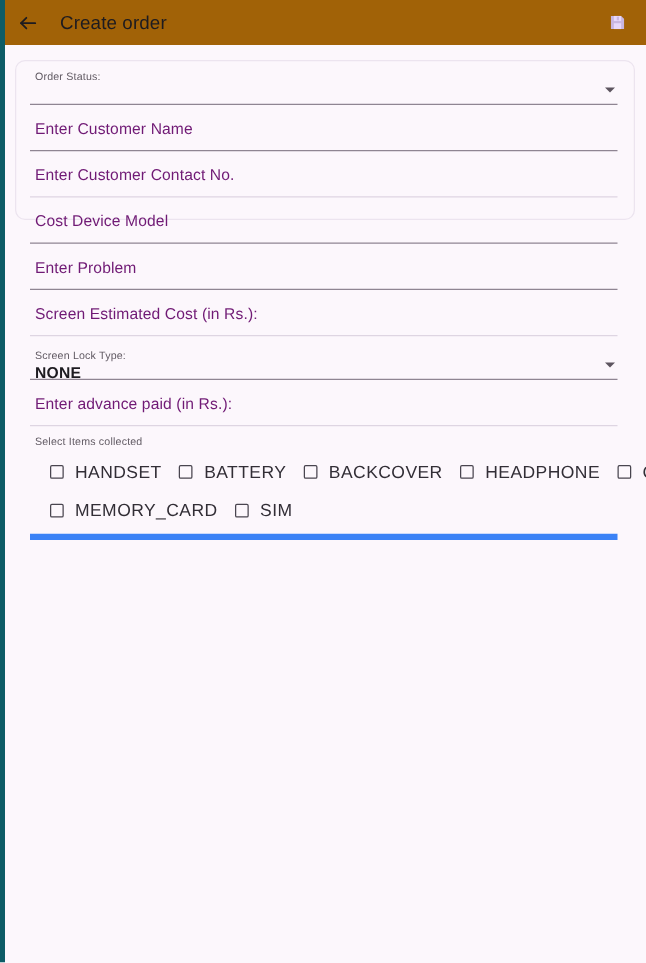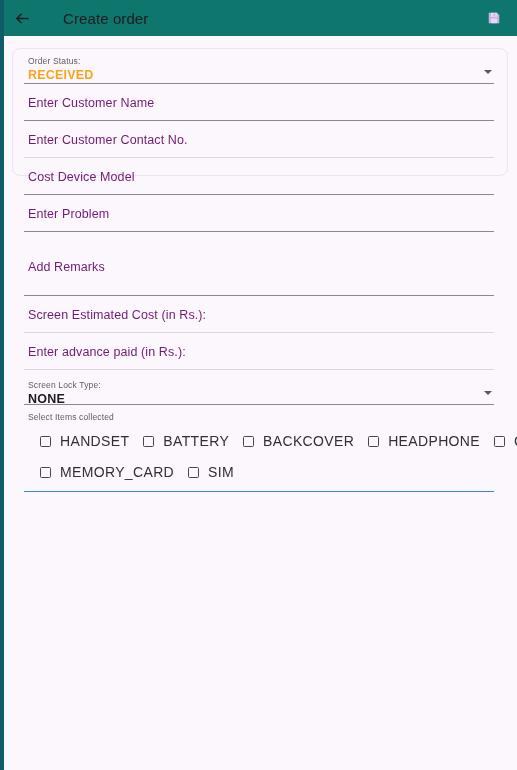--- a/index.html
+++ b/index.html
@@ -27,27 +27,26 @@
     z-index: 40;
   }
 
   
   .app-bar {
     position: absolute;
     left: 0;
     top: 0;
     width: 517px;
     height: 36px;
-    background: #0f766e;
+    background: #a16207;
     display: flex;
     align-items: center;
     box-sizing: border-box;
     padding: 0 10px 0 8px;
     z-index: 30;
-    gap: 15px;
   }
   .back-btn {
     width: 28px;
     height: 28px;
     display: flex;
     align-items: center;
     justify-content: center;
     flex: 0 0 auto;
     cursor: pointer;
   }
@@ -160,21 +159,21 @@
     height: 0;
     border-left: 4px solid transparent;
     border-right: 4px solid transparent;
     border-top: 4px solid #5d555f;
   }
 
   
   .items-block {
     position: relative;
     padding: 7px 0 0 4px;
-    border-bottom: 1px solid #3b82f6;
+    border-bottom: 5px solid #3b82f6;
     padding-bottom: 11px;
   }
   .items-caption {
     font-size: 8.5px;
     color: #615a63;
     letter-spacing: 0.15px;
     line-height: 11px;
   }
   .cb-row {
     display: flex;
@@ -232,58 +231,54 @@
   </div>
 </div>
 
 <div class="content">
   <div class="ghost-card"></div>
 
   <div class="form">
 
     <div class="field row-status">
       <div class="field-caption">Order Status:</div>
-      <div class="field-value-strong orange">RECEIVED</div>
       <span class="caret"></span>
     </div>
 
     <div class="field row-input">
       <div class="placeholder">Enter Customer Name</div>
     </div>
 
     <div class="field light row-input">
       <div class="placeholder">Enter Customer Contact No.</div>
     </div>
 
     <div class="field row-input">
       <div class="placeholder">Cost Device Model</div>
     </div>
 
     <div class="field row-input">
       <div class="placeholder">Enter Problem</div>
     </div>
 
-    <div class="field row-remarks">
-      <div class="placeholder">Add Remarks</div>
-    </div>
 
     <div class="field light row-input">
       <div class="placeholder">Screen Estimated Cost (in Rs.):</div>
-    </div>
-
-    <div class="field light row-input">
-      <div class="placeholder">Enter advance paid (in Rs.):</div>
     </div>
 
     <div class="field row-lock">
       <div class="field-caption">Screen Lock Type:</div>
       <div class="field-value-strong dark">NONE</div>
       <span class="caret"></span>
     </div>
 
+    <div class="field light row-input">
+      <div class="placeholder">Enter advance paid (in Rs.):</div>
+    </div>
+
     <div class="items-block">
       <div class="items-caption">Select Items collected</div>
 
       <div class="cb-row">
         <label class="cb-item">
           <span class="cb-box"></span>
           <span class="cb-label">HANDSET</span>
         </label>
         <label class="cb-item">
           <span class="cb-box"></span>

